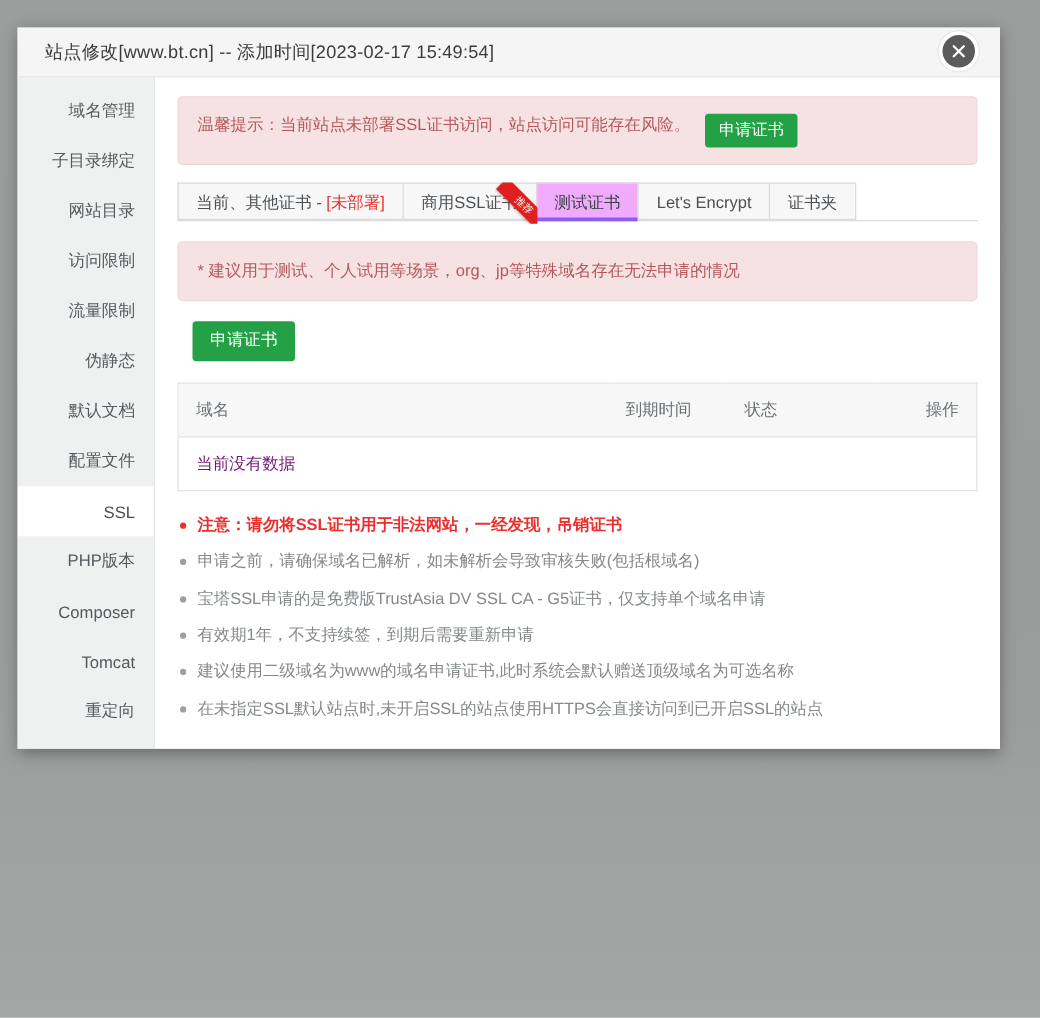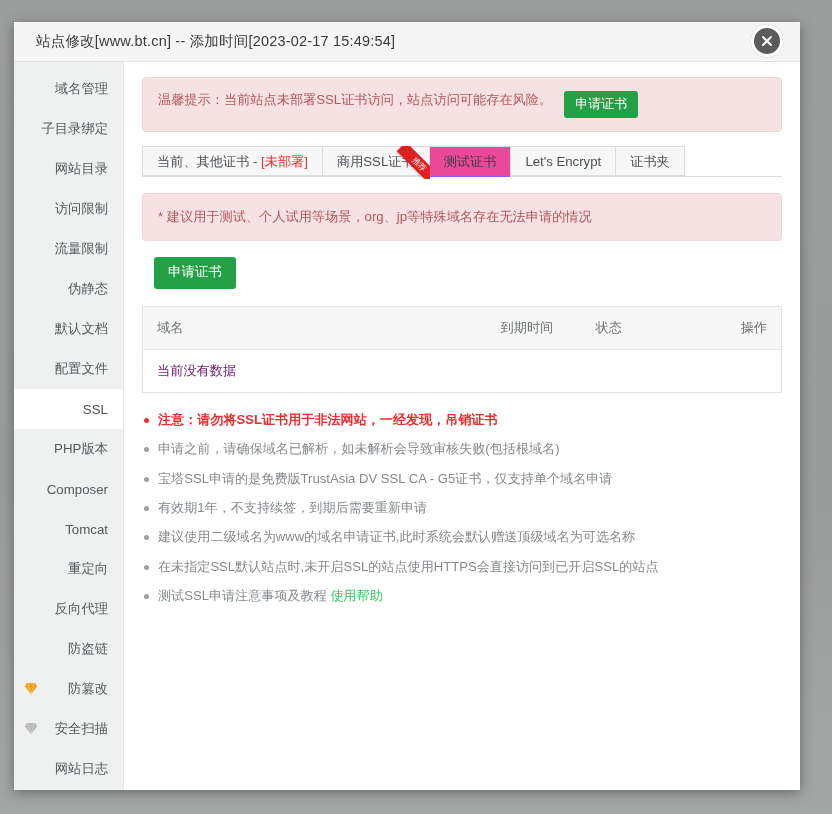--- a/index.html
+++ b/index.html
@@ -14,21 +14,21 @@
   }
   #backdrop {
     position: absolute; inset: 0;
     background: linear-gradient(180deg,#9c9d9d 0%, #9a9b9b 60%, #a4a5a5 100%);
   }
 
   
   #modal {
     position: absolute;
     left: 14px; top: 22px;
-    width: 786px; height: 768px;
+    width: 786px; height: 577px;
     background: #ffffff;
     box-shadow: 0 3px 12px rgba(0,0,0,.35);
     display: flex; flex-direction: column;
     overflow: hidden;
   }
   #titlebar {
     height: 40px;
     background: #f5f5f5;
     border-bottom: 1px solid #e3e3e3;
     display: flex; align-items: center;
@@ -141,25 +141,25 @@
     background: #f7f7f7;
     border: 1px solid #dcdcdc;
     border-right: none;
     cursor: pointer;
     position: relative;
     white-space: nowrap;
   }
   .tab:first-child { border-left: 1px solid #dcdcdc; }
   .tab:last-of-type { border-right: 1px solid #dcdcdc; }
   .tab.active {
-    background: #ec4899;
+    background: #f0abfc;
     color: #3a3f42;
     height: 31px;
     line-height: 30px;
-    border-bottom: 1px solid #8b5cf6;
+    border-bottom: 3px solid #8b5cf6;
     z-index: 4;
   }
   .tab .red { color: #e93030; }
   .ribbon {
     position: absolute;
     right: -1px; top: -1px;
     width: 34px; height: 33px;
     overflow: hidden;
     pointer-events: none;
     z-index: 8;
@@ -368,21 +368,20 @@
           </tbody>
       </table>
 
       <ul class="notes">
           <li class="danger"><span>注意：请勿将SSL证书用于非法网站，一经发现，吊销证书</span></li>
           <li class=""><span>申请之前，请确保域名已解析，如未解析会导致审核失败(包括根域名)</span></li>
           <li class=""><span>宝塔SSL申请的是免费版TrustAsia DV SSL CA - G5证书，仅支持单个域名申请</span></li>
           <li class=""><span>有效期1年，不支持续签，到期后需要重新申请</span></li>
           <li class=""><span>建议使用二级域名为www的域名申请证书,此时系统会默认赠送顶级域名为可选名称</span></li>
           <li class=""><span>在未指定SSL默认站点时,未开启SSL的站点使用HTTPS会直接访问到已开启SSL的站点</span></li>
-          <li class=""><span>测试SSL申请注意事项及教程 </span><a class="help">使用帮助</a></li>
         </ul>
 
     </div>
   </div>
 
   <div id="closebtn">
     <svg width="14" height="14" viewBox="0 0 14 14">
       <line x1="3" y1="3" x2="11" y2="11" stroke="#ffffff" stroke-width="1.9" stroke-linecap="round"></line>
       <line x1="11" y1="3" x2="3" y2="11" stroke="#ffffff" stroke-width="1.9" stroke-linecap="round"></line>
     </svg>

